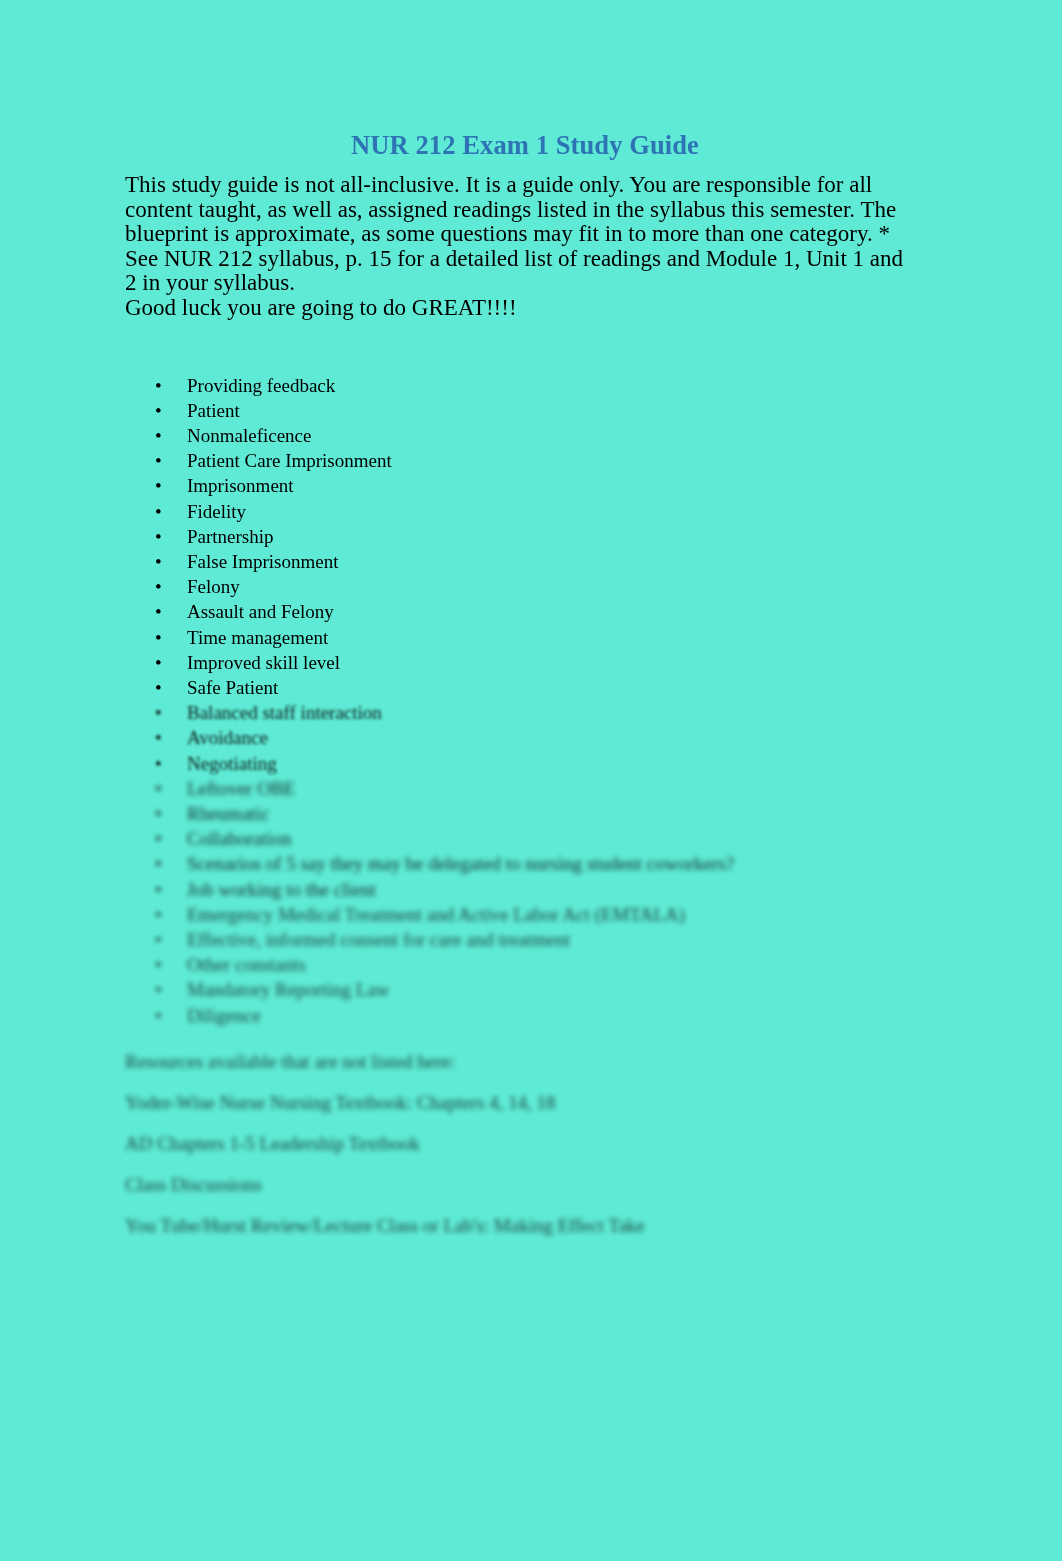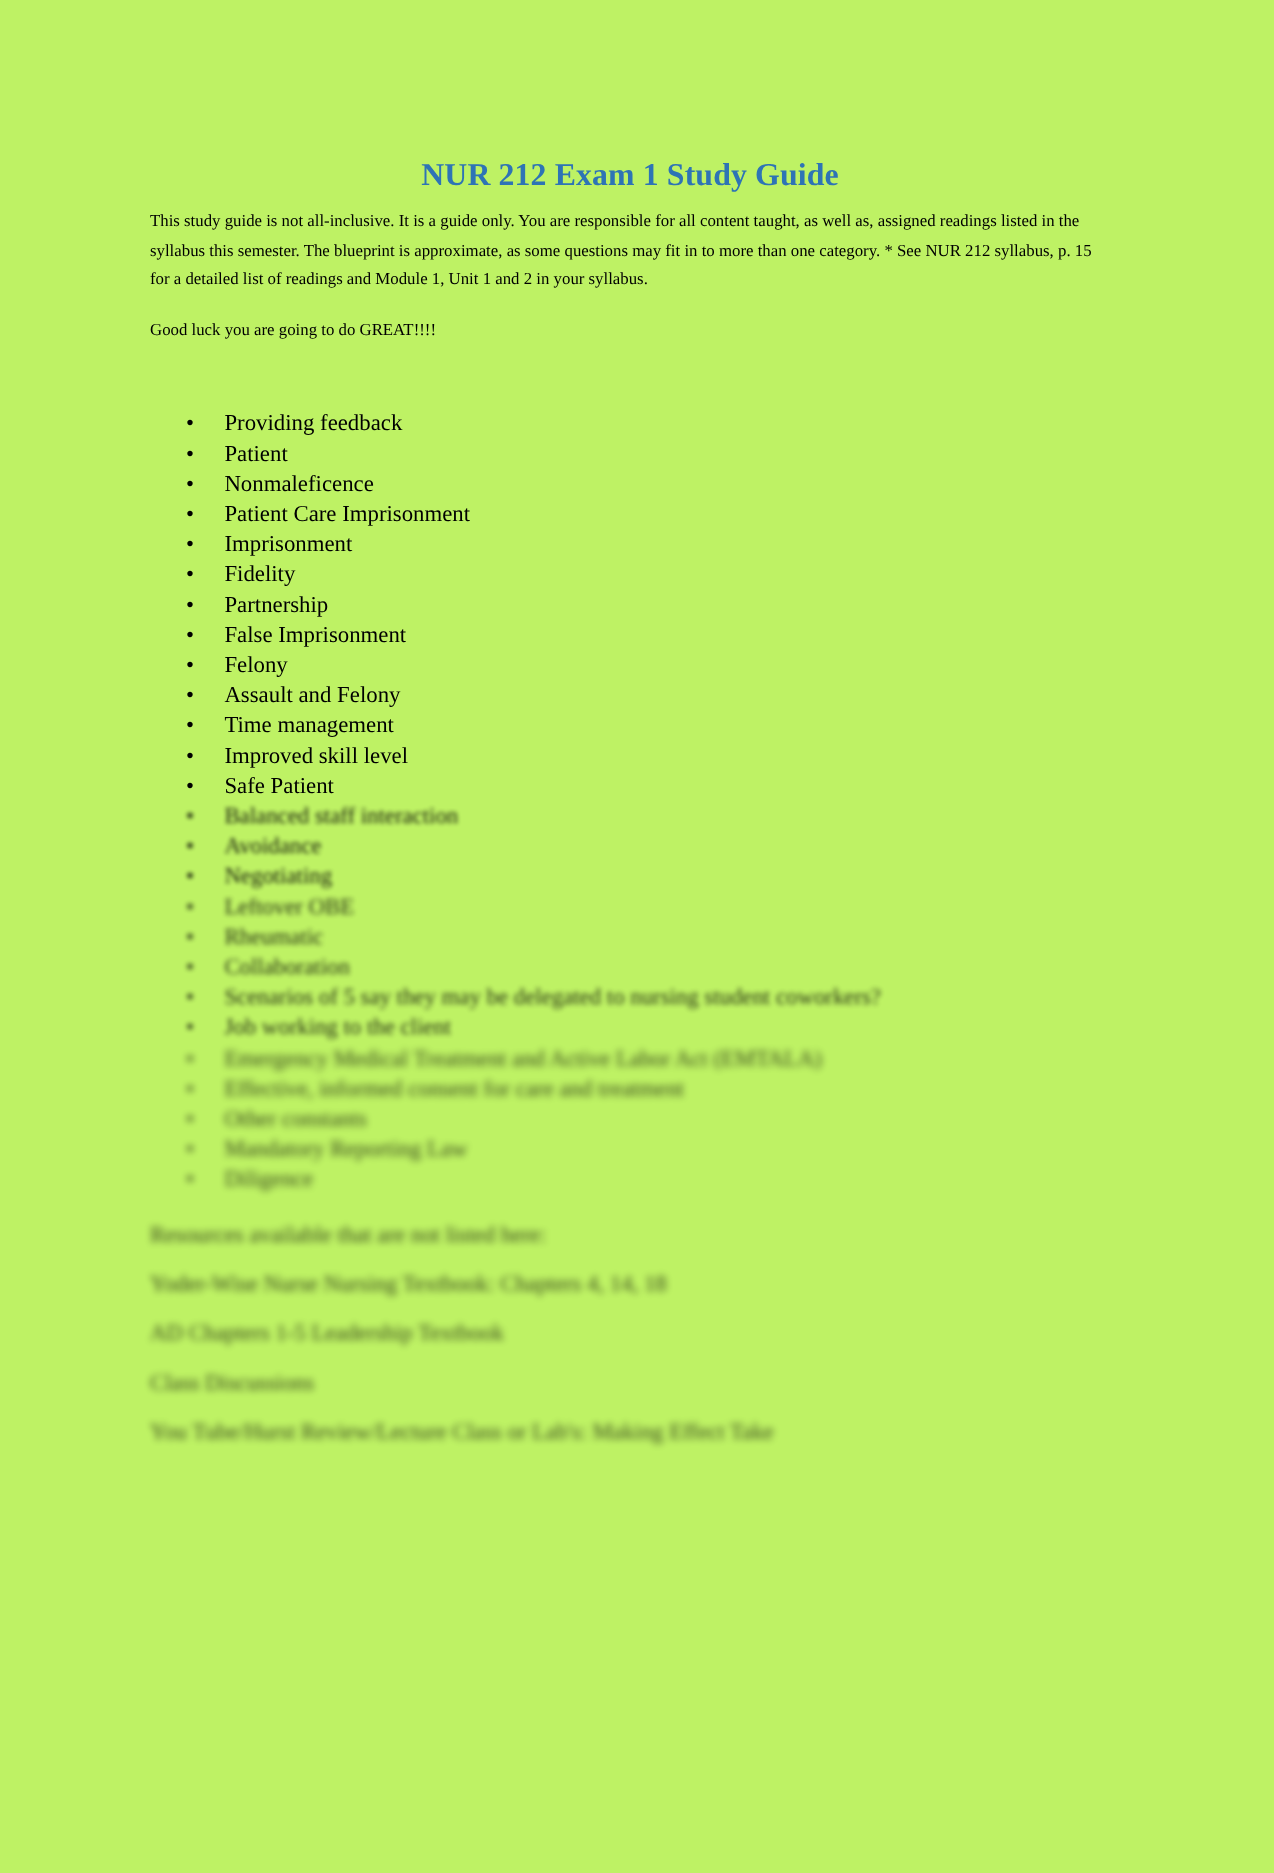--- a/index.html
+++ b/index.html
@@ -14,45 +14,44 @@
     color: #000000;
     position: relative;
     overflow: hidden;
   }
   .page {
     position: absolute;
     left: 0;
     top: 0;
     width: 1062px;
     height: 1561px;
-    background: #bef264;
+    background: #5eead4;
   }
   .content {
     position: absolute;
     left: 125px;
     top: 130px;
     width: 800px;
   }
   .doc-title {
     font-size: 26.5px;
     color: #2e74b5;
     font-weight: bold;
     text-align: center;
     margin: 0 0 12px 0;
     letter-spacing: 0.1px;
   }
   .para {
-    font-size: 14px;
+    font-size: 23px;
     line-height: 24.6px;
     margin: 0 0 0 0;
     text-align: left;
     width: 795px;
   }
   .para.spaced {
-    margin-top: 17px;
   }
   .gap {
     height: 52px;
   }
   ul.bullets {
     list-style: none;
     margin: 0;
     padding: 0;
   }
   ul.bullets li {

